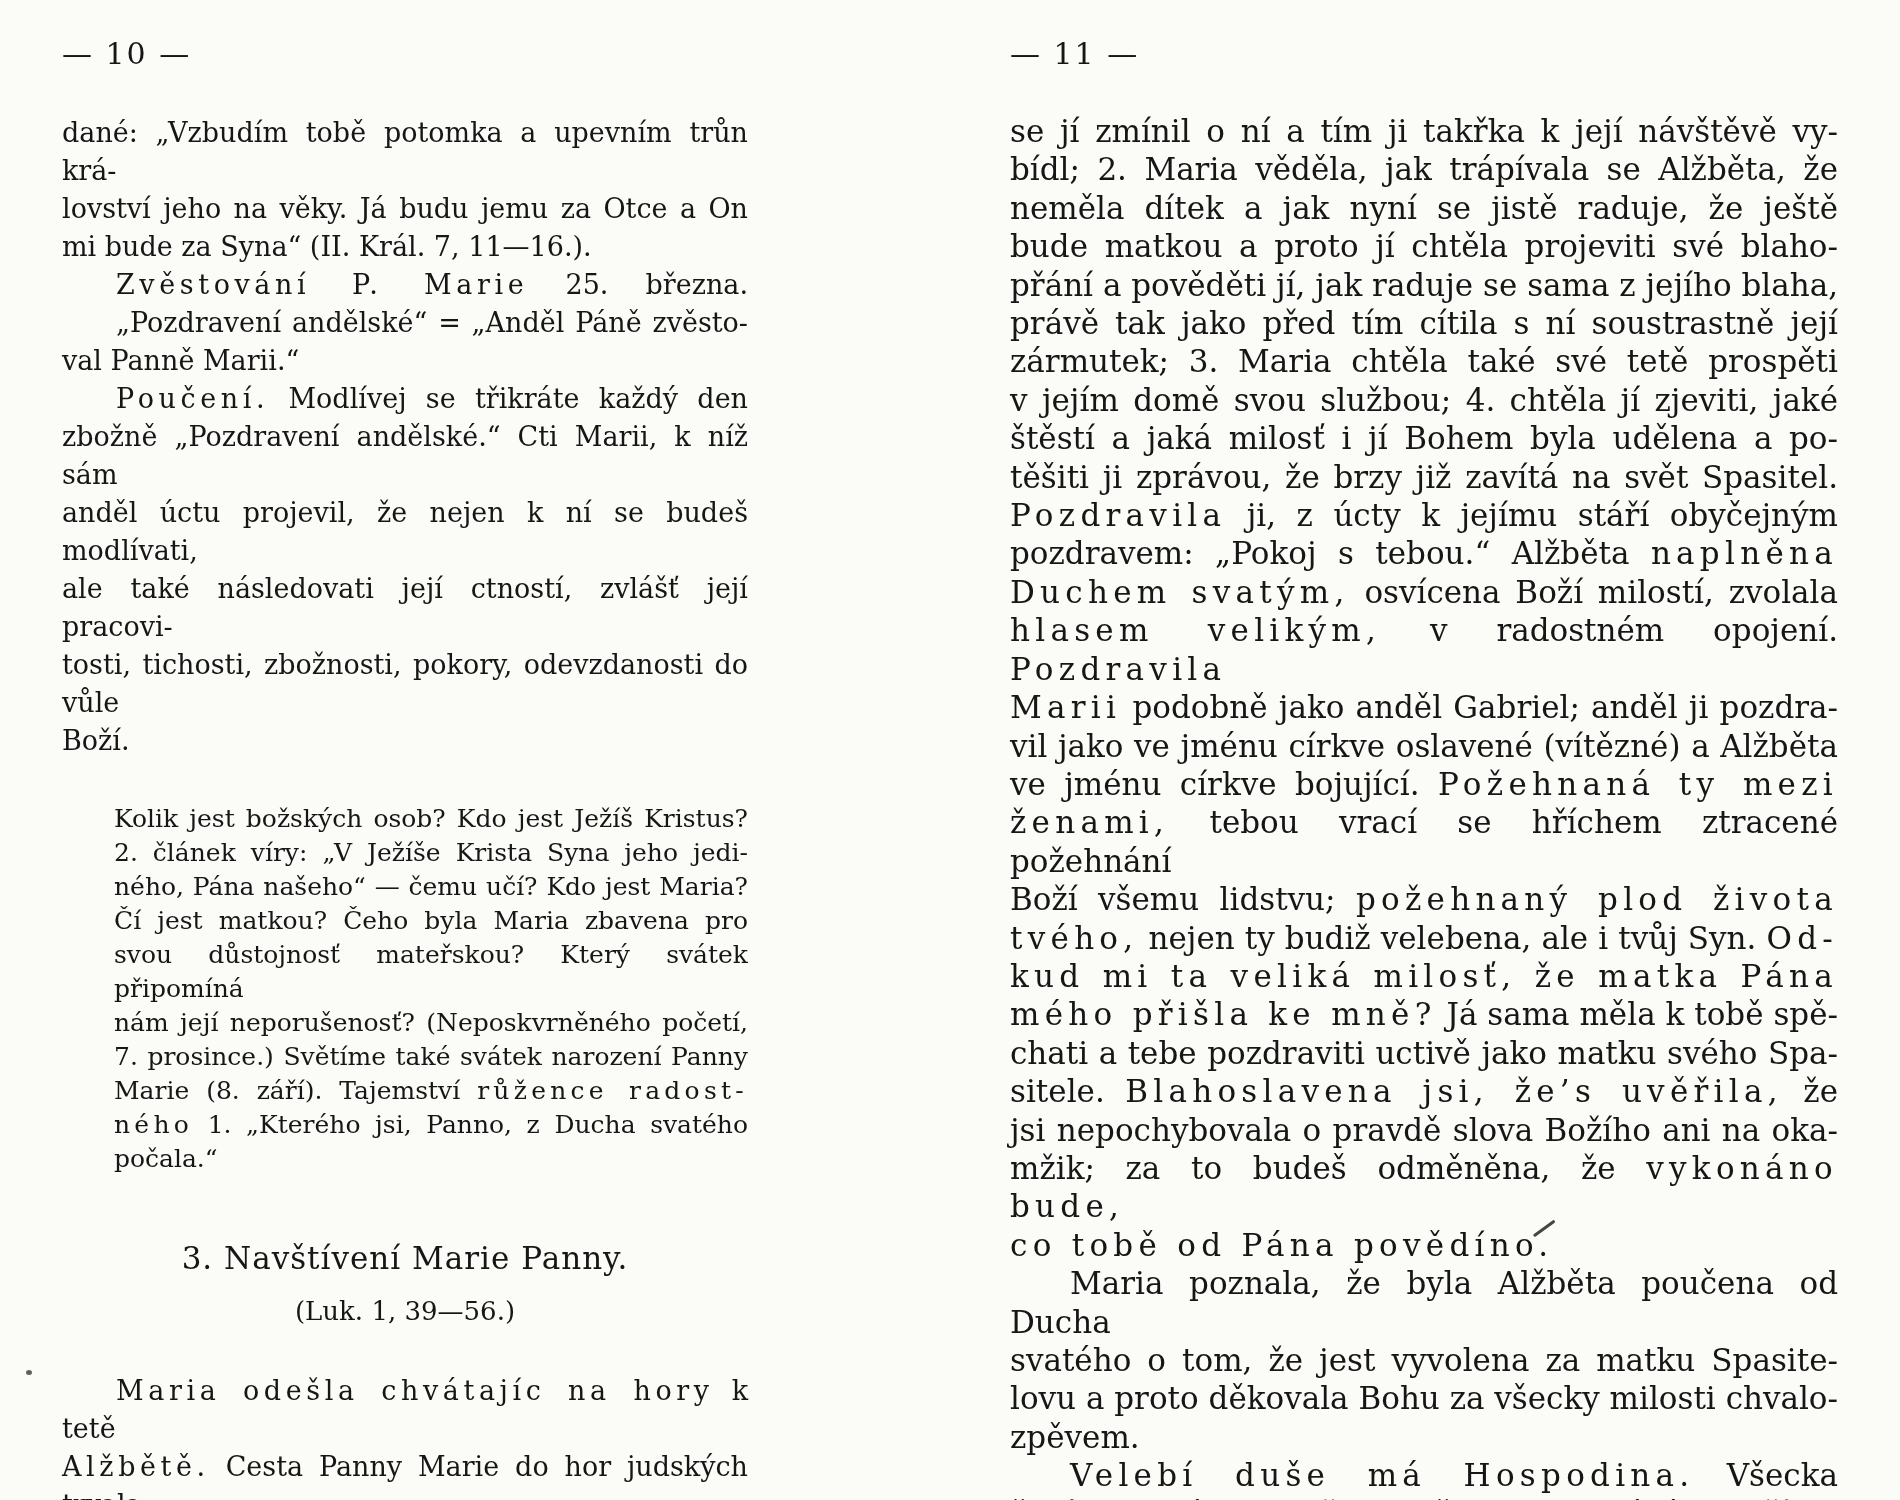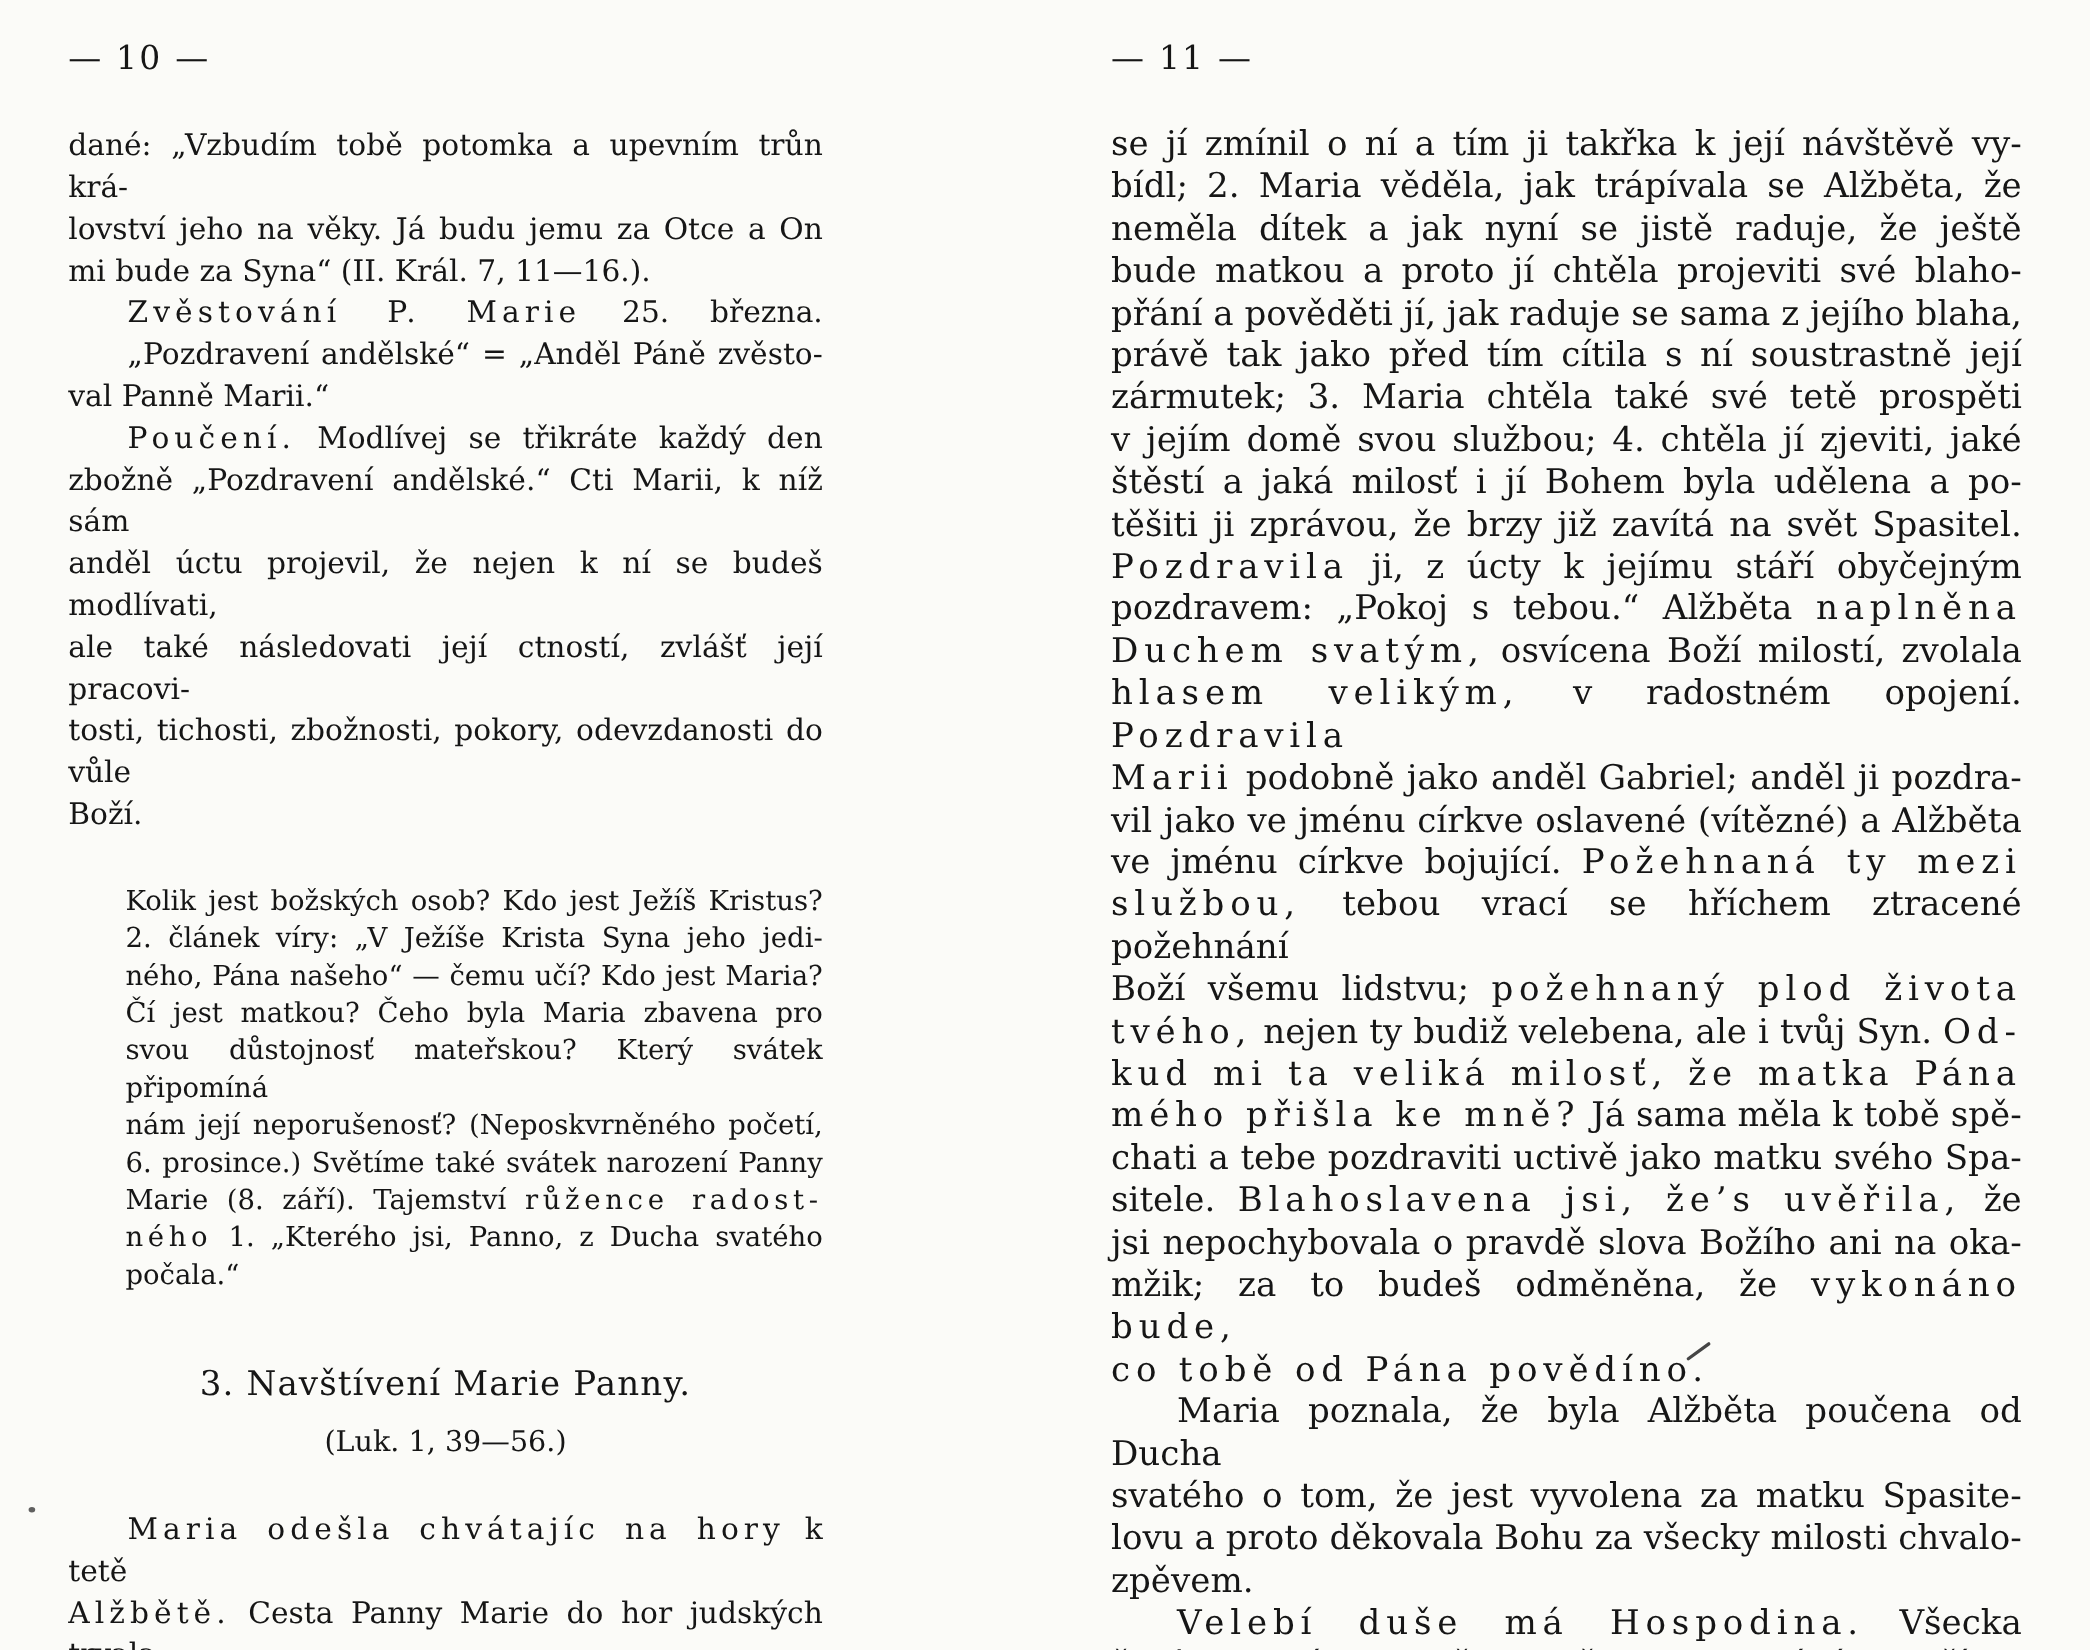--- a/index.html
+++ b/index.html
@@ -80,21 +80,21 @@
       <div class="line short">Boží.</div>
     </div>
 
   <div class="block catechism-block">
       <div class="line">Kolik jest božských osob? Kdo jest Ježíš Kristus?</div>
       <div class="line">2. článek víry:  „V Ježíše Krista Syna jeho jedi-</div>
       <div class="line">ného, Pána našeho“ — čemu učí? Kdo jest Maria?</div>
       <div class="line">Čí jest matkou?  Čeho byla Maria zbavena pro</div>
       <div class="line">svou důstojnosť mateřskou? Který svátek připomíná</div>
       <div class="line">nám její neporušenosť?  (Neposkvrněného početí,</div>
-      <div class="line">6. prosince.)  Světíme také svátek narození Panny</div>
+      <div class="line">7. prosince.)  Světíme také svátek narození Panny</div>
       <div class="line">Marie (8. září).  Tajemství <span class="sp">růžence radost-</span></div>
       <div class="line"><span class="sp">ného</span> 1.  „Kterého jsi, Panno,  z Ducha svatého</div>
       <div class="line short">počala.“</div>
     </div>
 
   <div class="heading">3. Navštívení Marie Panny.</div>
 
   <div class="subheading">(Luk. 1, 39—56.)</div>
 
   <div class="block visit-block">
@@ -117,21 +117,21 @@
       <div class="line">v jejím domě svou službou; 4. chtěla jí zjeviti, jaké</div>
       <div class="line">štěstí a jaká milosť i jí Bohem byla udělena a po-</div>
       <div class="line">těšiti ji zprávou, že brzy již zavítá na svět Spasitel.</div>
       <div class="line"><span class="sp">Pozdravila</span> ji,  z úcty k jejímu stáří obyčejným</div>
       <div class="line">pozdravem: „Pokoj s tebou.“  Alžběta <span class="sp">naplněna</span></div>
       <div class="line"><span class="sp">Duchem svatým,</span> osvícena Boží milostí, zvolala</div>
       <div class="line"><span class="sp">hlasem velikým,</span> v radostném opojení. <span class="sp">Pozdravila</span></div>
       <div class="line"><span class="sp">Marii</span> podobně jako anděl Gabriel; anděl ji pozdra-</div>
       <div class="line">vil jako ve jménu církve oslavené (vítězné) a Alžběta</div>
       <div class="line">ve jménu církve bojující.  <span class="sp">Požehnaná ty mezi</span></div>
-      <div class="line"><span class="sp">službou,</span> tebou vrací se hříchem ztracené požehnání</div>
+      <div class="line"><span class="sp">ženami,</span> tebou vrací se hříchem ztracené požehnání</div>
       <div class="line">Boží všemu lidstvu;  <span class="sp">požehnaný plod života</span></div>
       <div class="line"><span class="sp">tvého,</span> nejen ty budiž velebena,  ale i tvůj Syn. <span class="sp">Od-</span></div>
       <div class="line"><span class="sp">kud mi ta veliká milosť, že matka Pána</span></div>
       <div class="line"><span class="sp">mého přišla ke mně?</span> Já sama měla k tobě spě-</div>
       <div class="line">chati a tebe pozdraviti uctivě jako matku svého Spa-</div>
       <div class="line">sitele.  <span class="sp">Blahoslavena jsi, že’s uvěřila,</span> že</div>
       <div class="line">jsi nepochybovala o pravdě slova Božího ani na oka-</div>
       <div class="line">mžik; za to budeš odměněna, že <span class="sp">vykonáno bude,</span></div>
       <div class="line short"><span class="sp tick">co tobě od Pána povědíno.</span></div>
       <div class="line ind">Maria poznala,  že byla Alžběta poučena od Ducha</div>

